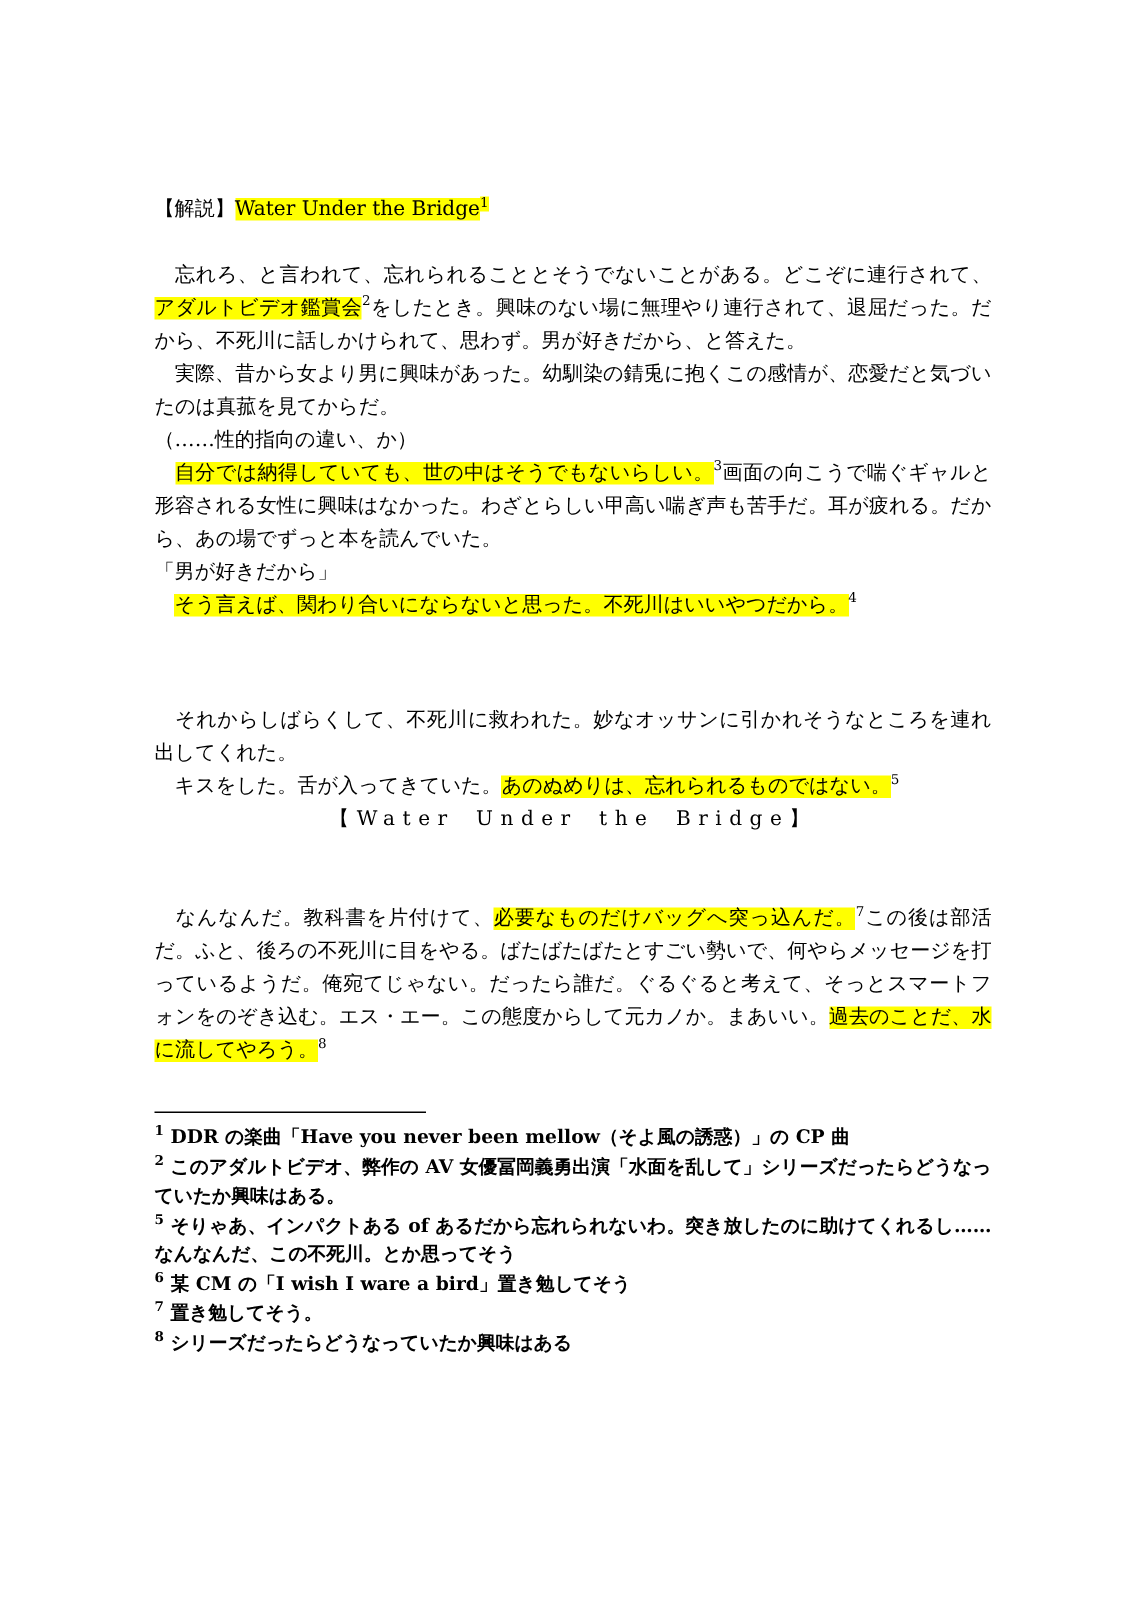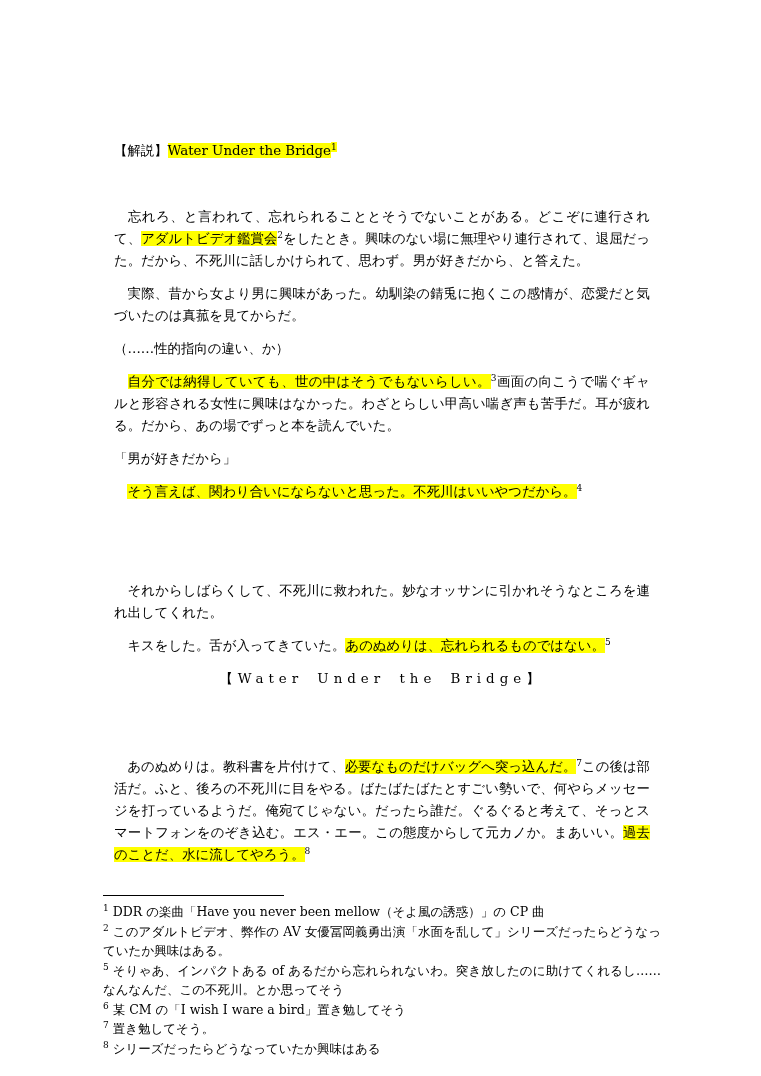--- a/index.html
+++ b/index.html
@@ -12,21 +12,21 @@
     font-family: "DejaVu Serif", "Liberation Serif", serif;
     overflow: hidden;
   }
   .doc {
     position: absolute;
     left: 103px;
     top: 129px;
     width: 558px;
   }
   .doc p {
-    margin: 11px;
+    margin: 0;
     font-size: 13.4px;
     line-height: 22px;
     text-align: justify;
   }
   p.heading { text-align: left; }
   p.spaced-heading { text-align: center; letter-spacing: 5px; word-spacing: 5px; }
   .doc sup, .footnotes sup {
     font-size: 9px;
     line-height: 0;
     vertical-align: super;
@@ -38,20 +38,21 @@
     margin-bottom: 6px;
     width: 181px;
     height: 1px;
     background: #000000;
   }
   .footnotes p {
     margin: 0;
     font-size: 12.5px;
     line-height: 19.5px;
     text-align: justify;
+    font-weight: bold;
   }
 </style>
 </head>
 <body>
 
 <div class="page">
   <div class="doc">
     <div>
         <p class="heading"><span>【解説】</span><span class="hl">Water Under the Bridge</span><sup class="hl">1</sup></p>
         <div class="spacer" style="height: 22px;"></div>
@@ -59,21 +60,21 @@
         <p class="paragraph"><span>　実際、昔から女より男に興味があった。幼馴染の錆兎に抱くこの感情が、恋愛だと気づいたのは真菰を見てからだ。</span></p>
         <p class="paragraph"><span>（……性的指向の違い、か）</span></p>
         <p class="paragraph"><span>　</span><span class="hl">自分では納得していても、世の中はそうでもないらしい。</span><sup>3</sup><span>画面の向こうで喘ぐギャルと形容される女性に興味はなかった。わざとらしい甲高い喘ぎ声も苦手だ。耳が疲れる。だから、あの場でずっと本を読んでいた。</span></p>
         <p class="paragraph"><span>「男が好きだから」</span></p>
         <p class="paragraph"><span>　</span><span class="hl">そう言えば、関わり合いにならないと思った。不死川はいいやつだから。</span><sup>4</sup></p>
         <div class="spacer" style="height: 55px;"></div>
         <p class="paragraph"><span>　それからしばらくして、不死川に救われた。妙なオッサンに引かれそうなところを連れ出してくれた。</span></p>
         <p class="paragraph"><span>　キスをした。舌が入ってきていた。</span><span class="hl">あのぬめりは、忘れられるものではない。</span><sup>5</sup></p>
         <p class="spaced-heading"><span>【Water Under the Bridge】</span></p>
         <div class="spacer" style="height: 44px;"></div>
-        <p class="paragraph"><span>　あのぬめりは。教科書を片付けて、</span><span class="hl">必要なものだけバッグへ突っ込んだ。</span><sup>7</sup><span>この後は部活だ。ふと、後ろの不死川に目をやる。ばたばたばたとすごい勢いで、何やらメッセージを打っているようだ。俺宛てじゃない。だったら誰だ。ぐるぐると考えて、そっとスマートフォンをのぞき込む。エス・エー。この態度からして元カノか。まあいい。</span><span class="hl">過去のことだ、水に流してやろう。</span><sup>8</sup></p>
+        <p class="paragraph"><span>　なんなんだ。教科書を片付けて、</span><span class="hl">必要なものだけバッグへ突っ込んだ。</span><sup>7</sup><span>この後は部活だ。ふと、後ろの不死川に目をやる。ばたばたばたとすごい勢いで、何やらメッセージを打っているようだ。俺宛てじゃない。だったら誰だ。ぐるぐると考えて、そっとスマートフォンをのぞき込む。エス・エー。この態度からして元カノか。まあいい。</span><span class="hl">過去のことだ、水に流してやろう。</span><sup>8</sup></p>
       </div>
     <div class="sep"></div>
     <div class="footnotes">
         <p><sup>1</sup><span> DDR の楽曲「Have you never been mellow（そよ風の誘惑）」の CP 曲</span></p>
         <p><sup>2</sup><span> このアダルトビデオ、弊作の AV 女優冨岡義勇出演「水面を乱して」シリーズだったらどうなっていたか興味はある。</span></p>
         <p><sup>5</sup><span> そりゃあ、インパクトある of あるだから忘れられないわ。突き放したのに助けてくれるし……なんなんだ、この不死川。とか思ってそう</span></p>
         <p><sup>6</sup><span> 某 CM の「I wish I ware a bird」置き勉してそう</span></p>
         <p><sup>7</sup><span> 置き勉してそう。</span></p>
         <p><sup>8</sup><span> シリーズだったらどうなっていたか興味はある</span></p>
       </div>

